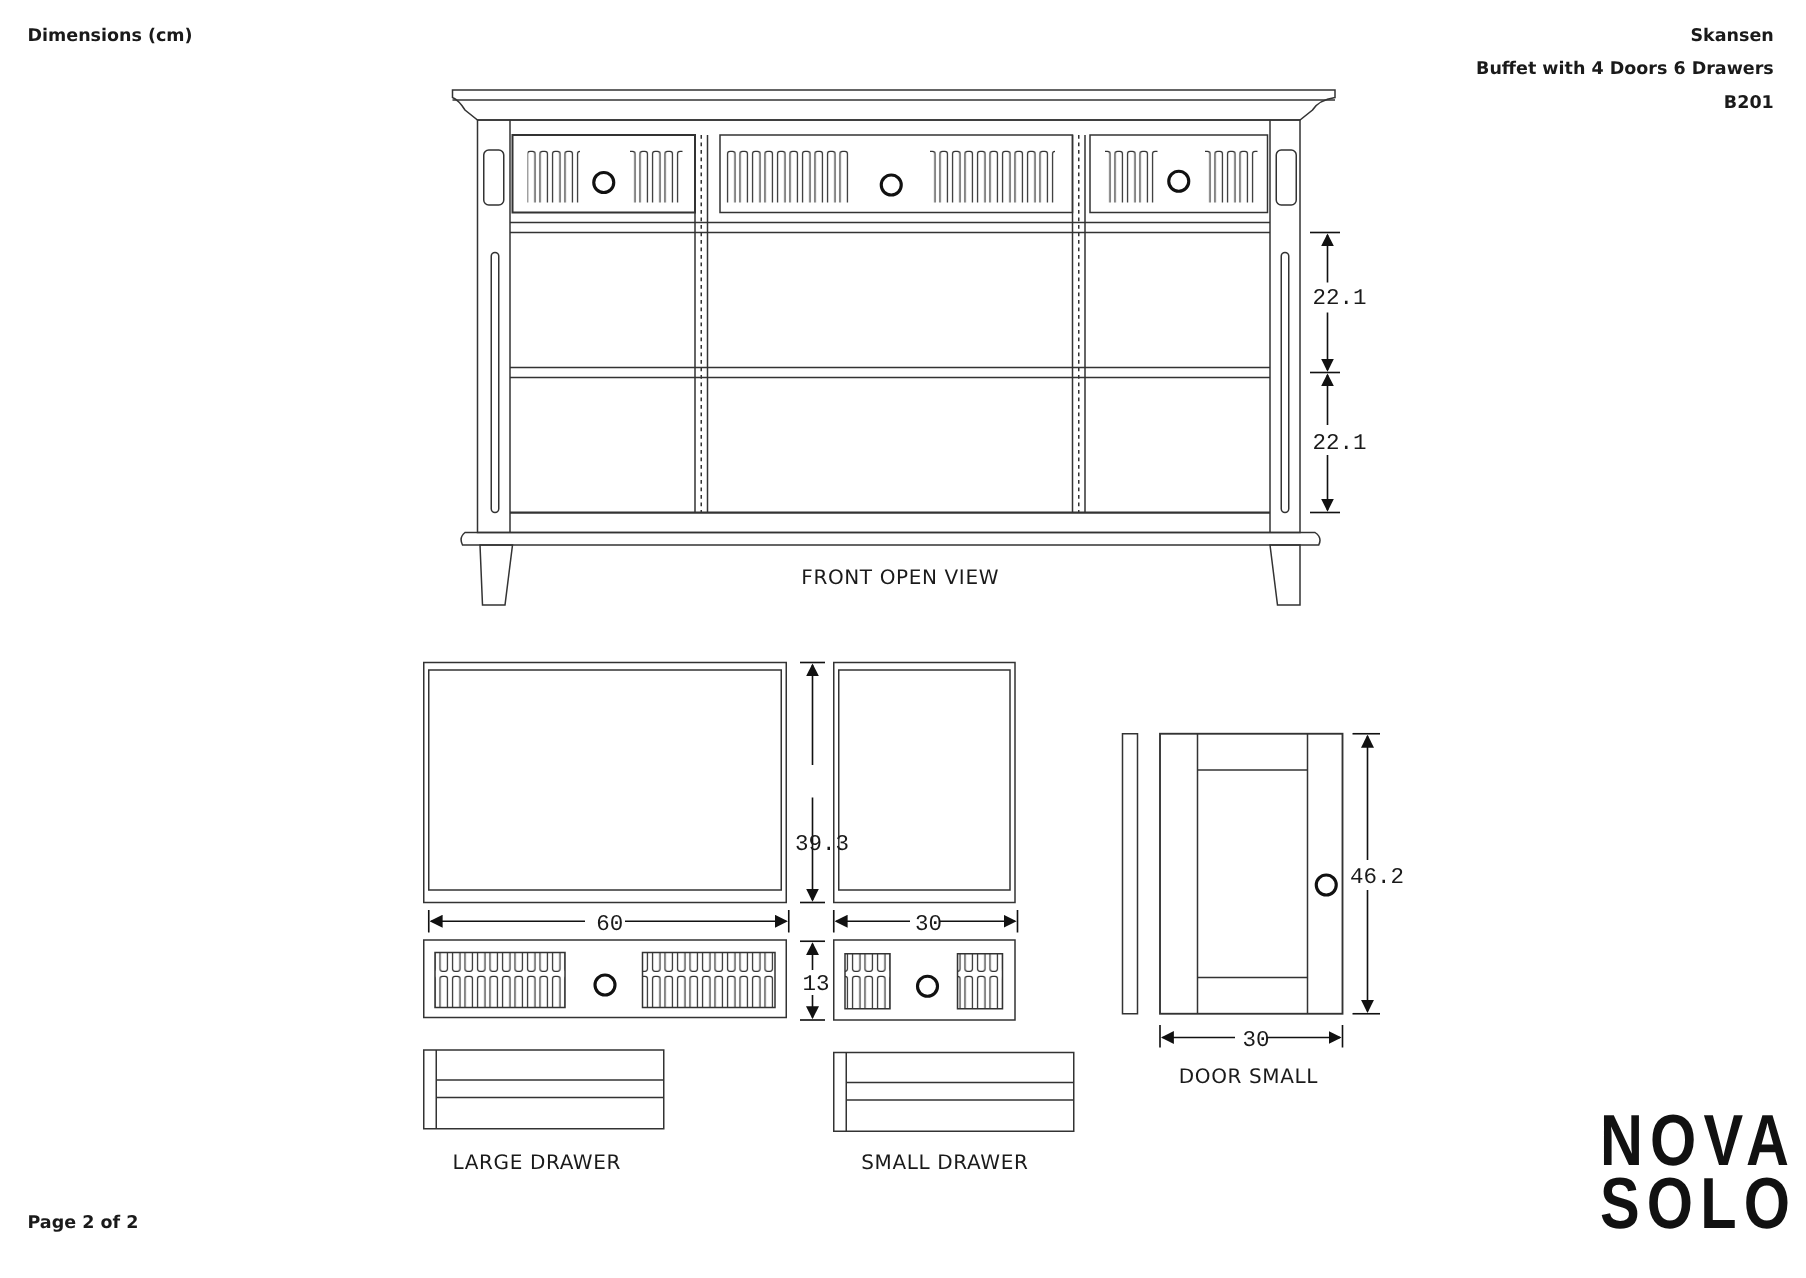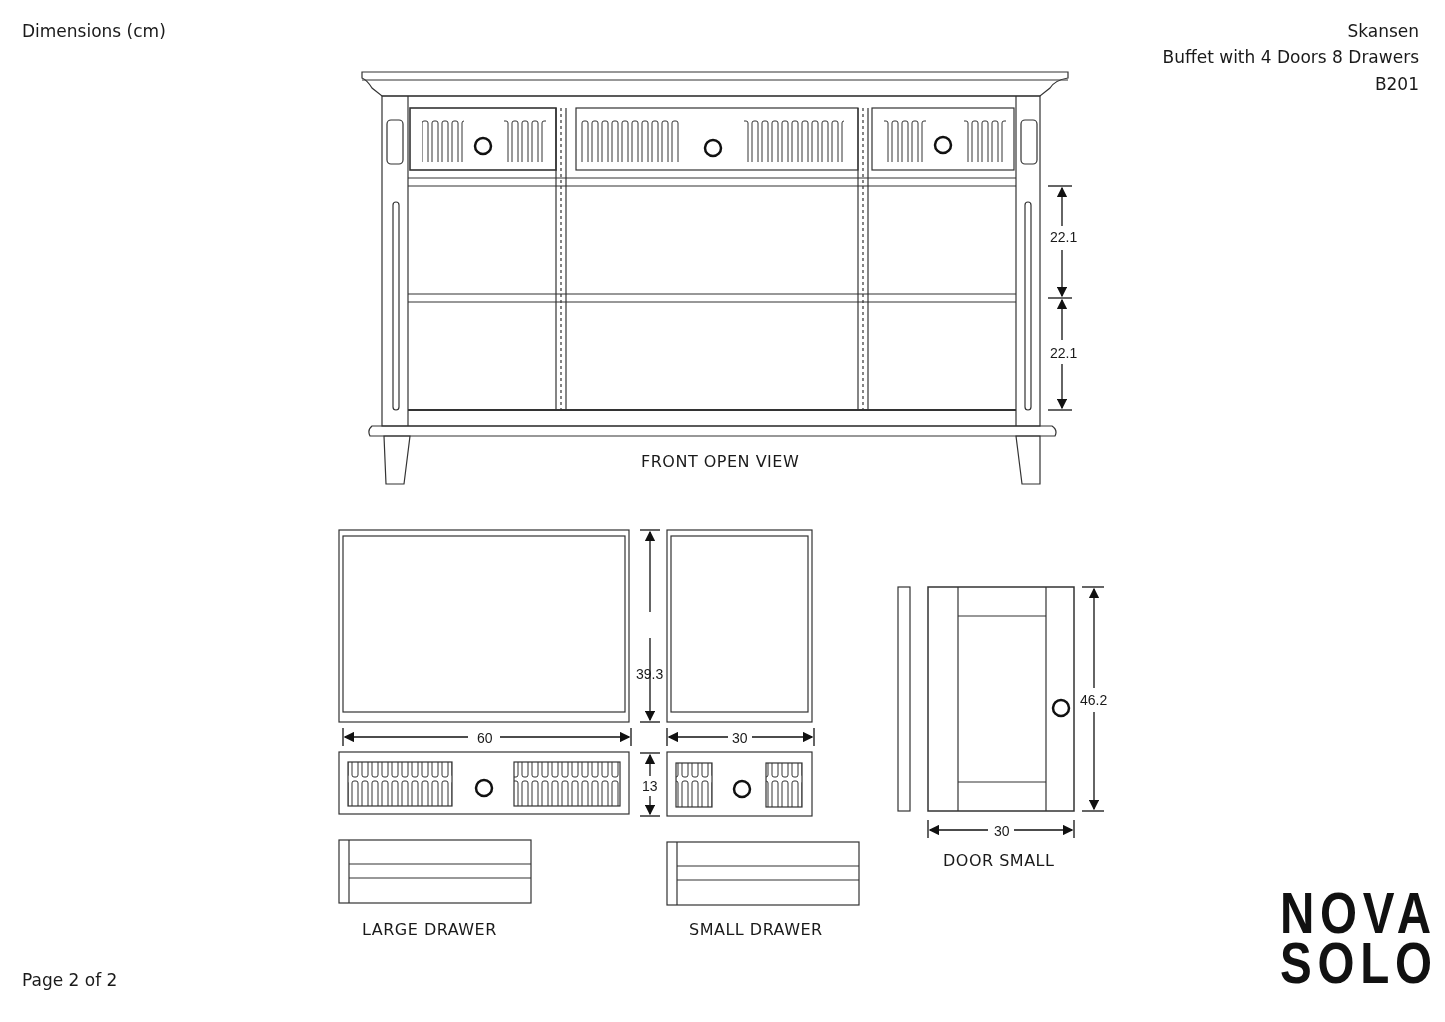--- a/index.html
+++ b/index.html
@@ -1,30 +1,30 @@
 <!DOCTYPE html>
 <html><head>
 <meta charset="utf-8">
 <style>
   html,body{margin:0;padding:0;background:#fff;}
   body{width:1445px;height:1022px;position:relative;overflow:hidden;font-family:"DejaVu Sans",sans-serif;color:#1a1a1a;}
   .txt{position:absolute;white-space:nowrap;}
-  .hdr{font-size:17px;}
+  .hdr{font-size:14px;font-weight:bold;}
   .right{text-align:right;}
   .cap{font-size:16px;letter-spacing:0.5px;}
-  .dim{font-family:Liberation Sans, sans-serif;font-size:14px;}
+  .dim{font-family:Liberation Mono, monospace;font-size:18px;}
   svg{position:absolute;left:0;top:0;}
   .logo{position:absolute;left:1280px;top:888px;font-family:"Liberation Sans",sans-serif;font-weight:bold;font-size:58px;line-height:50px;letter-spacing:7px;transform:scaleX(0.82);transform-origin:left top;color:#111;}
 </style>
 </head>
 <body>
 
 <div class="txt hdr" style="left:22px;top:21px;">Dimensions (cm)</div>
 <div class="txt hdr right" style="right:26px;top:21px;">Skansen</div>
-<div class="txt hdr right" style="right:26px;top:47px;">Buffet with 4 Doors 8 Drawers</div>
+<div class="txt hdr right" style="right:26px;top:47px;">Buffet with 4 Doors 6 Drawers</div>
 <div class="txt hdr right" style="right:26px;top:74px;">B201</div>
 
 <svg width="1445" height="1022" viewBox="0 0 1445 1022">
   <defs>
     <marker id="ah" markerWidth="8" markerHeight="8" refX="7" refY="4" orient="auto">
       <path d="M0,0 L8,4 L0,8 z" fill="#111"></path>
     </marker>
     <pattern id="slats" width="10" height="60" patternUnits="userSpaceOnUse">
       <rect x="2" y="1" width="6" height="56" rx="2" fill="none" stroke="#333" stroke-width="1"></rect>
     </pattern>

